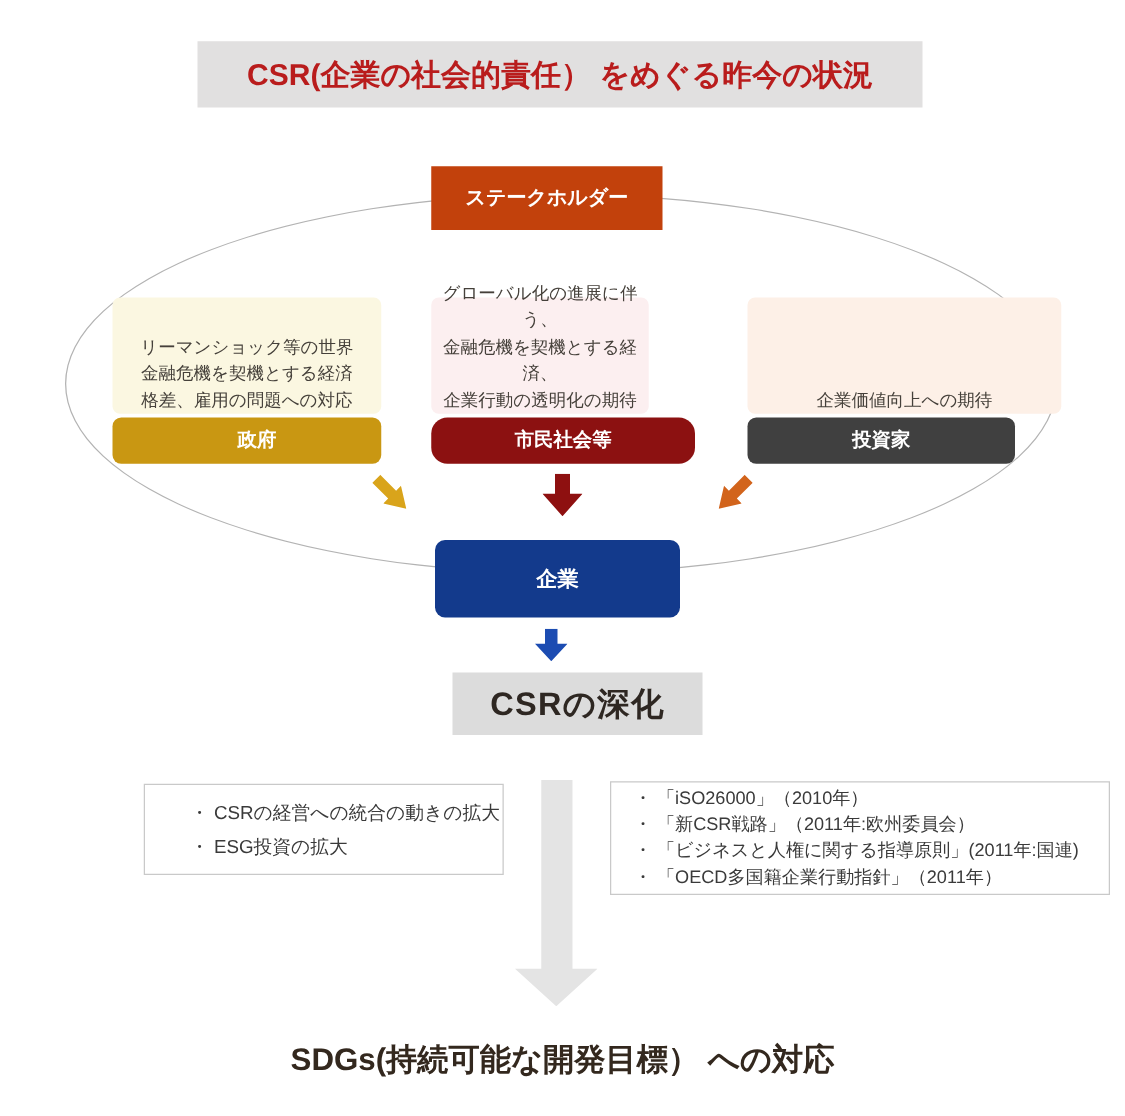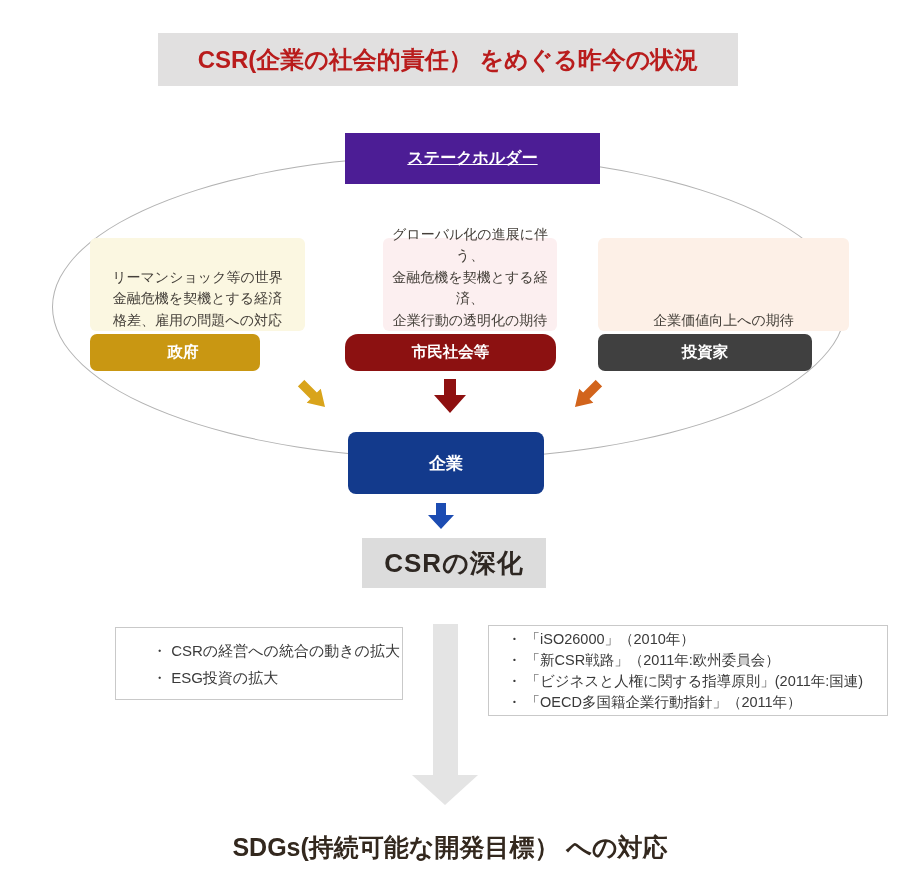--- a/index.html
+++ b/index.html
@@ -5,46 +5,46 @@
   html,body{margin:0;padding:0;background:#ffffff;}
   body{font-family:"Liberation Sans","DejaVu Sans",sans-serif;}
   .canvas{position:relative;width:900px;height:893px;margin:0 auto;background:#ffffff;overflow:hidden;}
   .abs{position:absolute;box-sizing:border-box;}
   .flexc{display:flex;align-items:center;justify-content:center;text-align:center;}
 
   .title-box{left:158px;top:33px;width:580px;height:53px;background:#e1e0e0;
     font-size:24px;font-weight:bold;color:#b91c1c;}
   .ellipse{left:52px;top:155px;width:794px;height:304px;border:1.5px solid #b3b3b3;
     border-radius:50%;}
-  .stakeholder{left:345px;top:133px;width:255px;height:51px;background:#4c1d95;
-    color:#ffffff;font-size:16px;font-weight:bold;text-decoration:underline;}
+  .stakeholder{left:345px;top:133px;width:185px;height:51px;background:#c2410c;
+    color:#ffffff;font-size:16px;font-weight:bold;}
 
   .note{top:238px;height:93px;border-radius:6px;font-size:14px;line-height:21.5px;
     color:#45403a;flex-direction:column;justify-content:flex-end;}
   .note-left{left:90px;width:215px;background:#fbf7e1;}
-  .note-mid{left:345px;width:174px;background:#fceff0;margin-left:38px;}
+  .note-mid{left:345px;width:174px;background:#fceff0;}
   .note-right{left:598px;width:251px;background:#fdf0e7;}
 
   .label{top:334px;height:37px;border-radius:7px;color:#ffffff;
     font-size:15.5px;font-weight:bold;}
-  .label-gov{left:90px;width:170px;background:#c99712;padding-left:16px;}
+  .label-gov{left:90px;width:215px;background:#c99712;padding-left:16px;}
   .label-civil{left:345px;width:211px;background:#8c1111;border-radius:13px;}
   .label-investor{left:598px;width:214px;background:#404040;}
 
   .arr-diag{width:38px;height:38px;}
   .arr-gold{left:294px;top:376px;transform:rotate(-45deg);}
   .arr-orange{left:568px;top:376px;transform:rotate(45deg);}
   .arr-red{left:434px;top:379px;width:32px;height:34px;}
   .arr-blue{left:428px;top:503px;width:26px;height:26px;}
   .arr-gray{left:412px;top:624px;width:66px;height:181px;}
   .arr-diag svg{display:block;margin:2px auto;}
 
   .company{left:348px;top:432px;width:196px;height:62px;background:#133a8c;
     border-radius:8px;color:#ffffff;font-size:17px;font-weight:bold;}
-  .shinka{left:362px;top:538px;width:184px;height:50px;background:#dcdcdc;
+  .shinka{left:362px;top:538px;width:200px;height:50px;background:#dcdcdc;
     font-size:26px;font-weight:bold;color:#2e2722;letter-spacing:1px;}
 
   .panel{background:#ffffff;border:1px solid #c9c9c9;display:flex;
     flex-direction:column;justify-content:center;color:#3a3a3a;}
   .points-box{left:115px;top:627px;width:288px;height:73px;
     padding-left:36px;font-size:15px;line-height:27px;}
   .refs-box{left:488px;top:625px;width:400px;height:91px;
     padding-left:18px;font-size:14.5px;line-height:21px;}
 
   .sdgs{left:0;top:831px;width:900px;text-align:center;font-size:25px;

